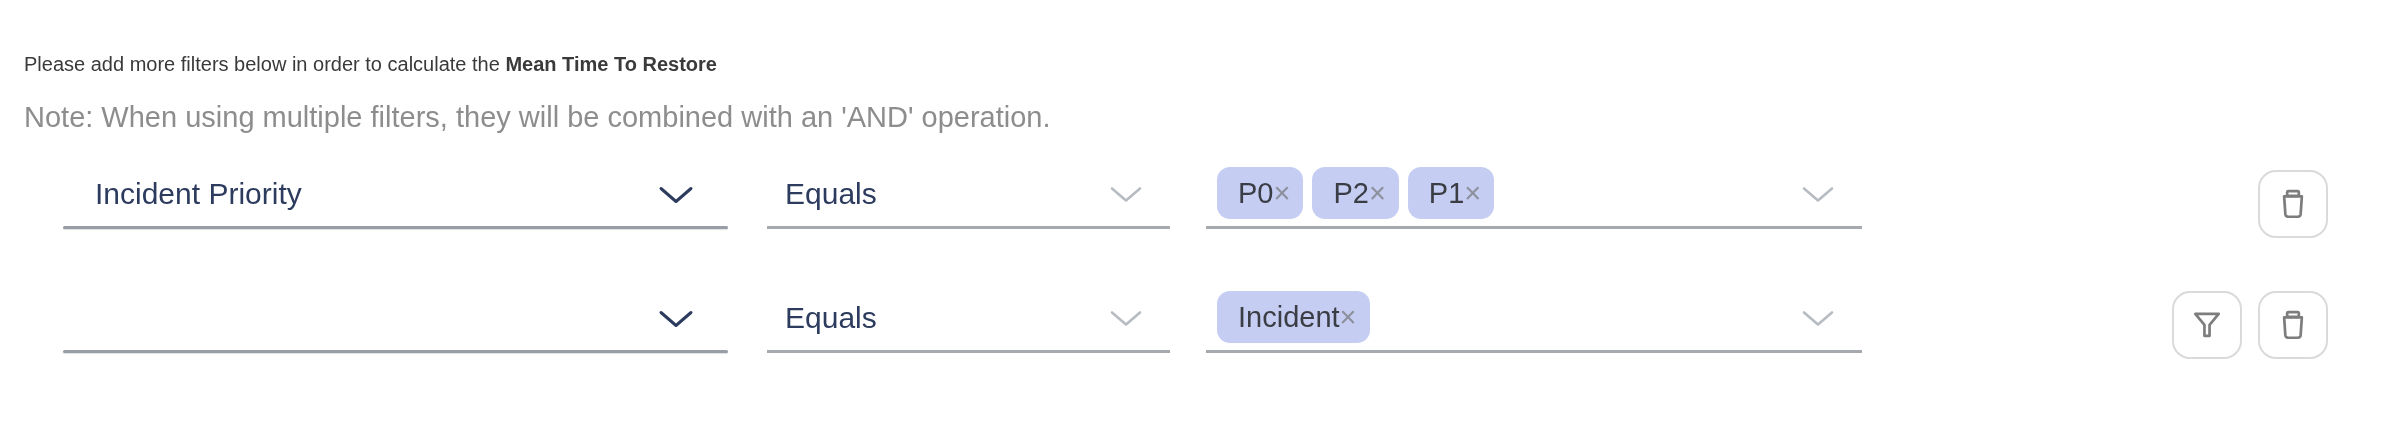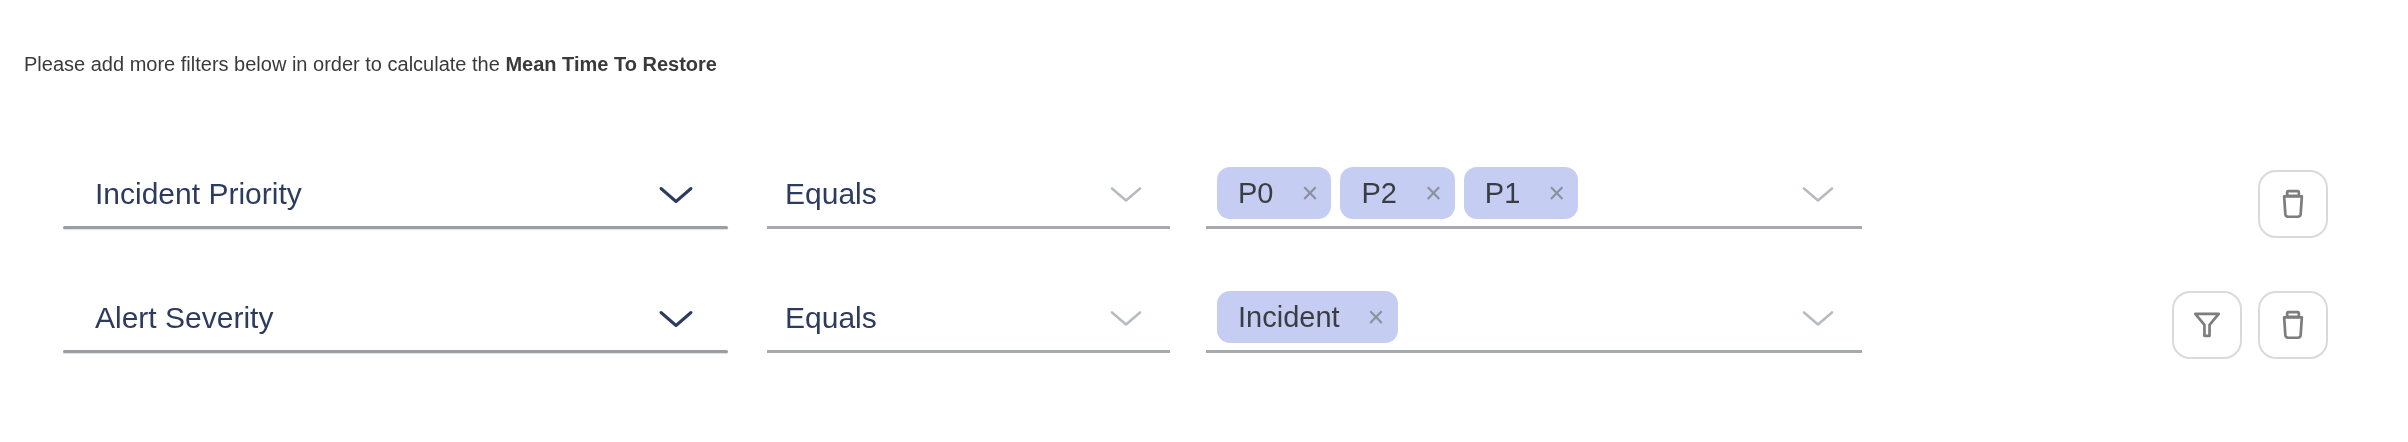--- a/index.html
+++ b/index.html
@@ -54,21 +54,21 @@
   .chev-dark  { right:34px; stroke:var(--field-label,#2d3c5e); stroke-width:3; }
   .chev-light { right:28px; stroke:#b7bbc2; stroke-width:2.6; }
   .chev polyline { fill:none; stroke-linecap:round; stroke-linejoin:round; }
 
   
   .chips {
     position:absolute; left:11px; top:0; bottom:3px;
     display:flex; align-items:center; gap:9px;
   }
   .chip {
-    display:inline-flex; align-items:center; gap:28px;
+    display:inline-flex; align-items:center; gap:0;
     height:52px; padding:0 13px 0 21px;
     background:var(--tag-background,#c6cdf3);
     border-radius:13px;
     font-size:29px; font-weight:500; color:#3a3d44;
     white-space:nowrap;
   }
   .chip .chip-x {
     font-size:29px; font-weight:400; color:#8b909a;
     line-height:1; cursor:pointer;
   }
@@ -88,20 +88,21 @@
 </head>
 <body>
 
 <div class="canvas">
 
   <div class="headline">
     <span>Please add more filters below in order to calculate the</span>
     <span class="metric">Mean Time To Restore</span>
   </div>
 
+  <div class="note">Note: When using multiple filters, they will be combined with an 'AND' operation.</div>
 
   <div class="filter-row row-1">
 
     <div class="select col-field">
       <span class="select-label">Incident Priority</span>
       <svg class="chev chev-dark" width="36" height="19" viewBox="0 0 36 19">
           <polyline points="3,3 18,16 33,3"></polyline>
         </svg>
       <div class="underline"></div>
     </div>
@@ -132,21 +133,20 @@
       <svg class="chev chev-light" width="32" height="17" viewBox="0 0 32 17">
           <polyline points="2,2 16,14 30,2"></polyline>
         </svg>
       <div class="underline"></div>
     </div>
   </div>
 
   <div class="filter-row row-2">
 
     <div class="select col-field">
-      <span class="select-label">Alert Severity</span>
       <svg class="chev chev-dark" width="36" height="19" viewBox="0 0 36 19">
           <polyline points="3,3 18,16 33,3"></polyline>
         </svg>
       <div class="underline"></div>
     </div>
 
     <div class="select col-op">
       <span class="select-label">Equals</span>
       <svg class="chev chev-light" width="32" height="17" viewBox="0 0 32 17">
           <polyline points="2,2 16,14 30,2"></polyline>

